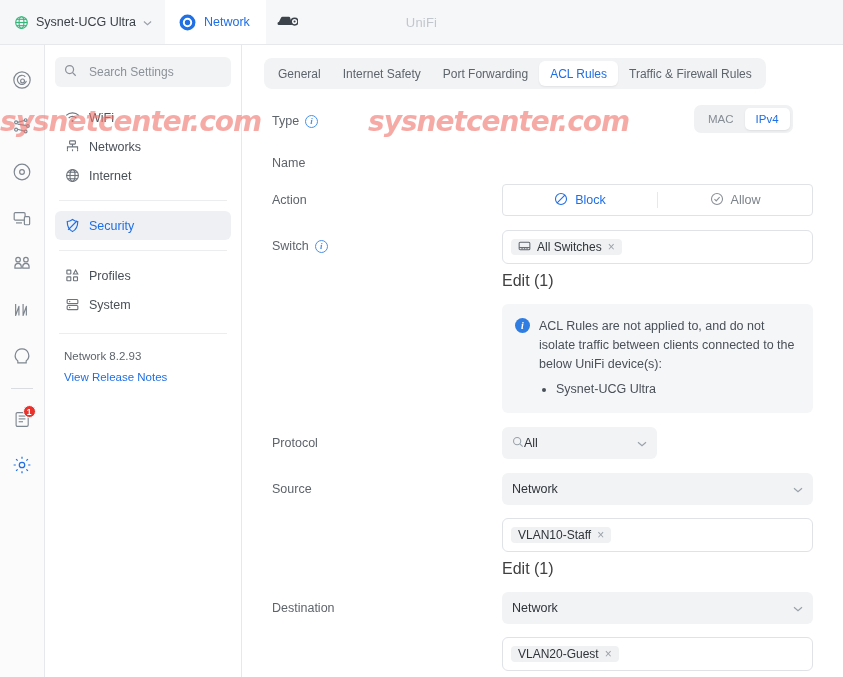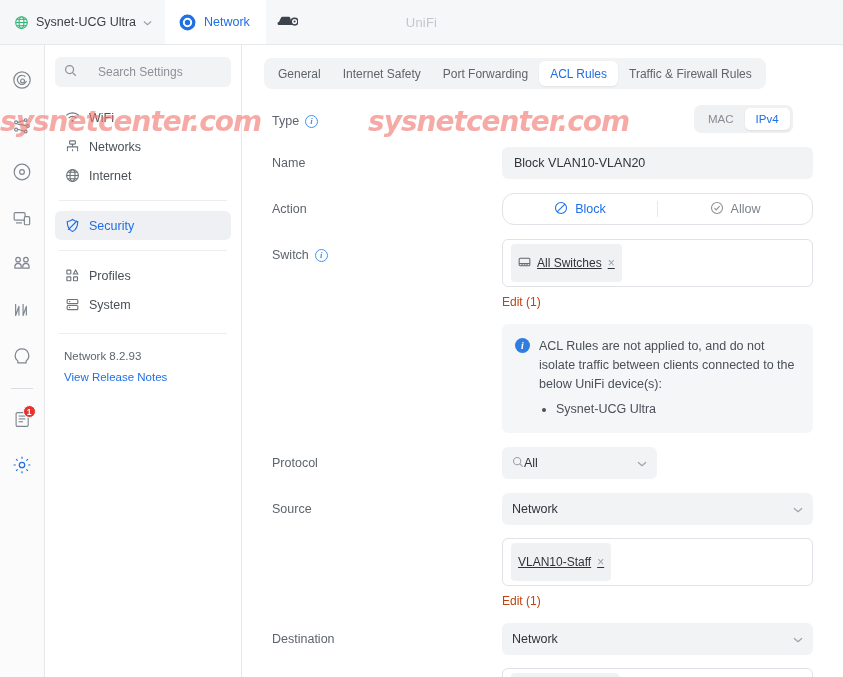--- a/index.html
+++ b/index.html
@@ -82,21 +82,21 @@
   
   .settings-nav {
     width: 197px; min-width: 197px;
     background: #ffffff;
     border-right: 1px solid #e6e8eb;
     padding: 12px 10px 0 10px;
     display: flex; flex-direction: column;
   }
   .search-box {
     height: 30px; border-radius: 6px; background: #f2f3f5;
-    display: flex; align-items: center; gap: 21px;
+    display: flex; align-items: center; gap: 12px;
     padding: 0 9px; margin-bottom: 12px; cursor: text;
   }
   .search-box .ph { font-size: 12px; color: #8b9199; }
   .nav-group { padding: 4px 0; }
   .nav-item {
     height: 29px; border-radius: 6px;
     display: flex; align-items: center; gap: 9px;
     padding: 0 9px; cursor: pointer;
     color: #4a5058; font-size: 12.5px;
   }
@@ -154,43 +154,43 @@
 
   .text-input {
     height: 32px; background: #f2f3f5; border-radius: 6px;
     border: 1px solid transparent;
     display: flex; align-items: center; padding: 0 11px;
     font-size: 12.5px; color: #2f3439; cursor: text;
   }
 
   
   .act-seg {
-    height: 32px; border: 1px solid #dfe2e6; border-radius: 12px;
+    height: 32px; border: 1px solid #dfe2e6; border-radius: 4px;
     background: #fff; display: flex; align-items: stretch; overflow: hidden;
   }
   .act-seg .act {
     flex: 1; display: flex; align-items: center; justify-content: center; gap: 7px;
     font-size: 12.5px; color: #7b828a; cursor: pointer;
   }
   .act-seg .act.active { color: #1f6fe5; }
   .act-seg .sep { width: 1px; background: #e6e8eb; margin: 7px 0; }
 
   
   .token-field {
     min-height: 34px; border: 1px solid #dfe2e6; border-radius: 6px;
     background: #fff; display: flex; align-items: center; flex-wrap: wrap;
     gap: 6px; padding: 4px 8px; cursor: text;
   }
   .token {
     display: inline-flex; align-items: center; gap: 6px;
-    height: 38px; border-radius: 4px; background: #f0f1f3;
-    padding: 0 7px; font-size: 12px; color: #2f3439; text-decoration: underline;
+    height: 16px; border-radius: 4px; background: #f0f1f3;
+    padding: 0 7px; font-size: 12px; color: #2f3439;
   }
   .token .tx { color: #9aa1a9; font-size: 12px; cursor: pointer; line-height: 1; }
-  .edit-link { font-size: 12px; color: #c2410c; cursor: pointer; margin-top: 8px; display: inline-block; }
+  .edit-link { font-size: 16px; color: #404040; cursor: pointer; margin-top: 8px; display: inline-block; }
 
   
   .callout {
     background: #f5f6f8; border-radius: 6px; padding: 13px 14px 14px 13px;
     display: flex; gap: 9px;
   }
   .callout .ci {
     width: 15px; height: 15px; min-width: 15px; border-radius: 50%;
     background: #2f7de1; color: #fff; font-size: 10px; font-weight: bold;
     display: flex; align-items: center; justify-content: center;
@@ -487,23 +487,20 @@
             <div class="pill-seg" style="margin-left:192px;">
               <div class="seg">MAC</div>
               <div class="seg active">IPv4</div>
             </div>
           </div>
         </div>
 
         <div class="row">
           <div class="row-label">
             <span>Name</span>
-          </div>
-          <div class="row-ctl">
-            <div class="text-input">Block VLAN10-VLAN20</div>
           </div>
         </div>
 
         <div class="row">
           <div class="row-label">
             <span>Action</span>
           </div>
           <div class="row-ctl">
             <div class="act-seg">
               <div class="act active">

